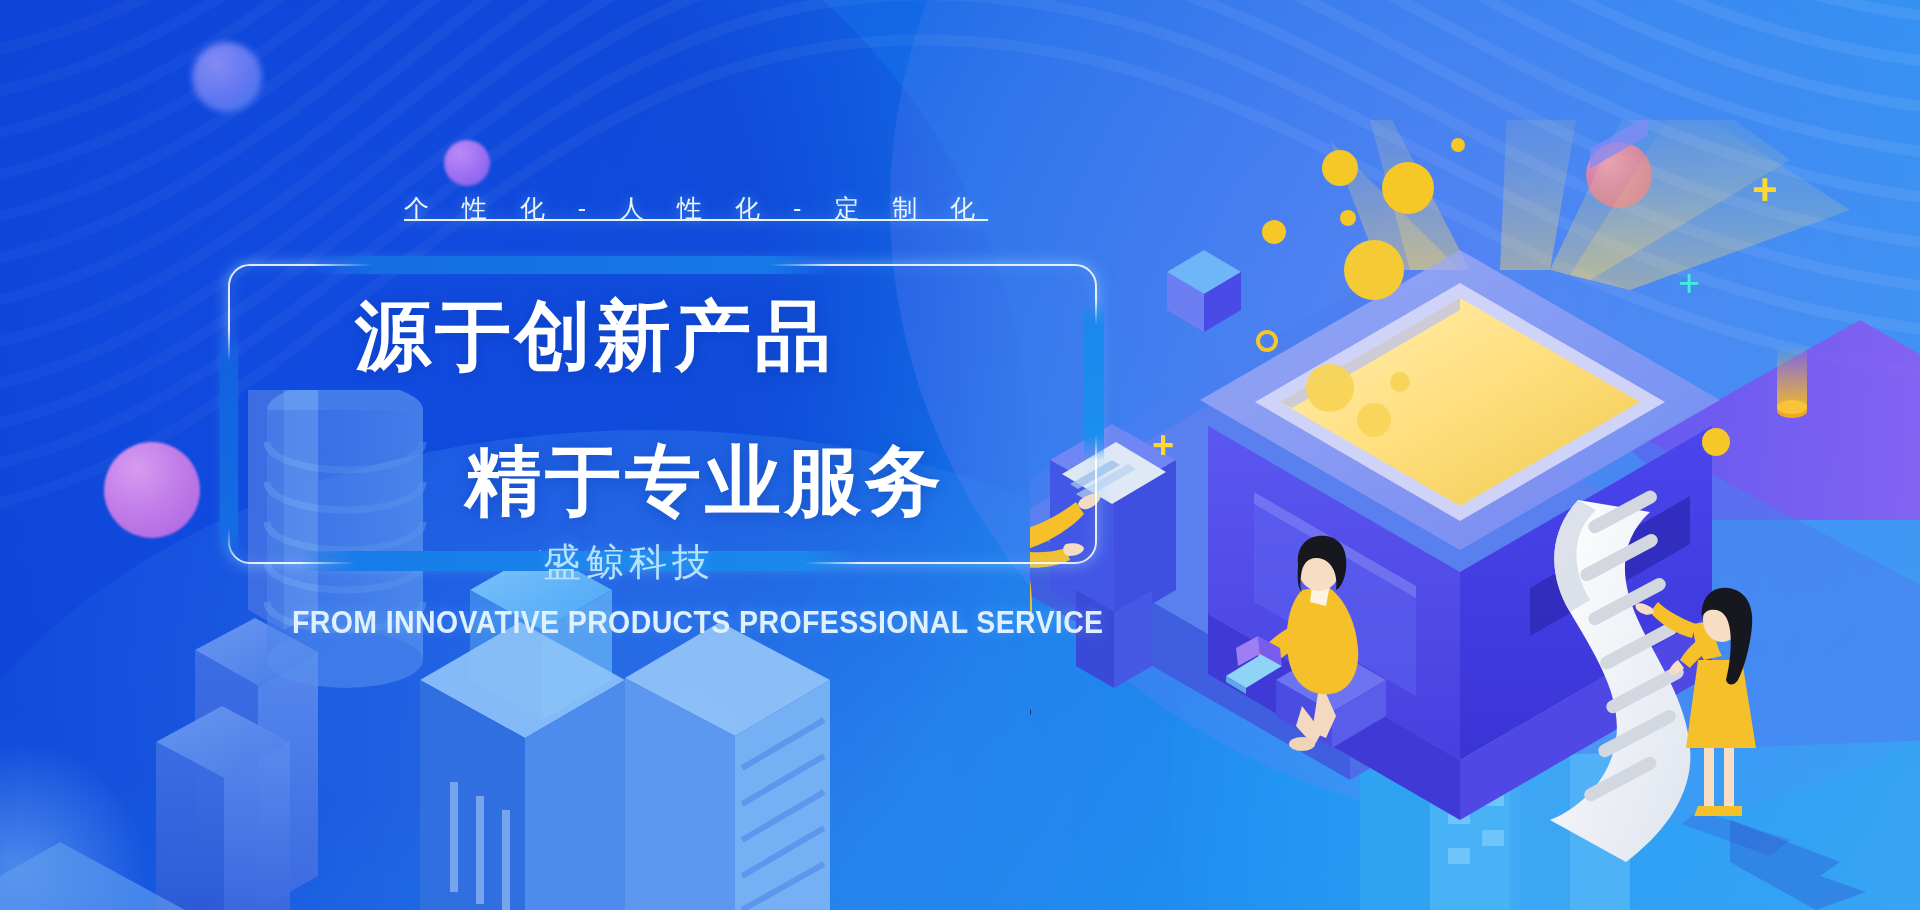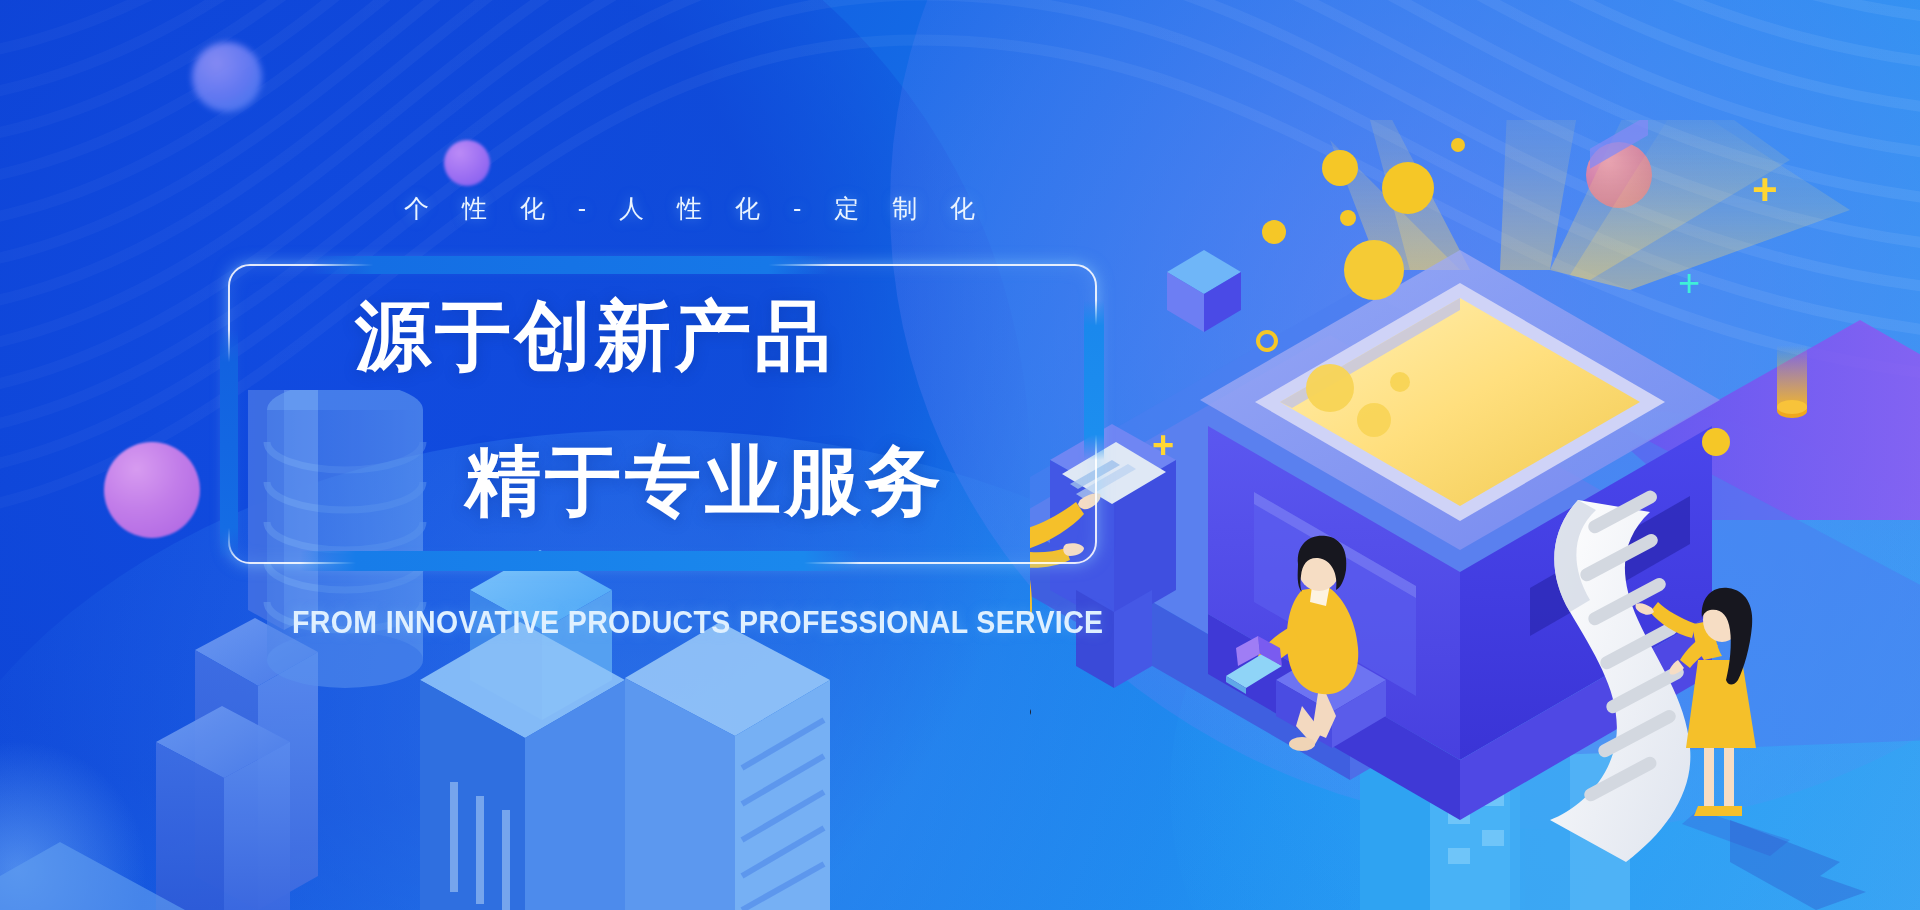--- a/index.html
+++ b/index.html
@@ -80,20 +80,21 @@
   .scene svg{width:100%;height:100%;display:block;}
 
   
   .content{position:absolute;left:0;top:0;width:1160px;height:910px;}
 
   .tagline{
     position:absolute;left:404px;top:192px;
     font-size:25px;letter-spacing:13px;color:#eaf4ff;
     text-shadow:0 0 12px rgba(130,200,255,.55);
     white-space:nowrap;
+    text-decoration:underline;
   }
 
   .frame{
     position:absolute;left:228px;top:264px;width:865px;height:296px;
     border-radius:22px;
     border:2px solid rgba(255,255,255,.88);
     box-shadow:0 0 16px rgba(150,215,255,.55),inset 0 0 18px rgba(140,205,255,.18);
   }
   .gap-top{
     position:absolute;left:311px;top:256px;width:520px;height:18px;
@@ -579,17 +580,18 @@
     <div class="gap-top"></div>
     <div class="gap-left"></div>
     <div class="gap-bottom"></div>
     <div class="gap-right"></div>
 
     <div class="headline">
       <div class="hl-line hl-1">源于创新产品</div>
       <div class="hl-line hl-2">精于专业服务</div>
     </div>
 
+    <div class="company">盛鲸科技</div>
 
     <div class="subtitle">FROM INNOVATIVE PRODUCTS PROFESSIONAL SERVICE</div>
   </div>
 
 </div>
 
 </body></html>

